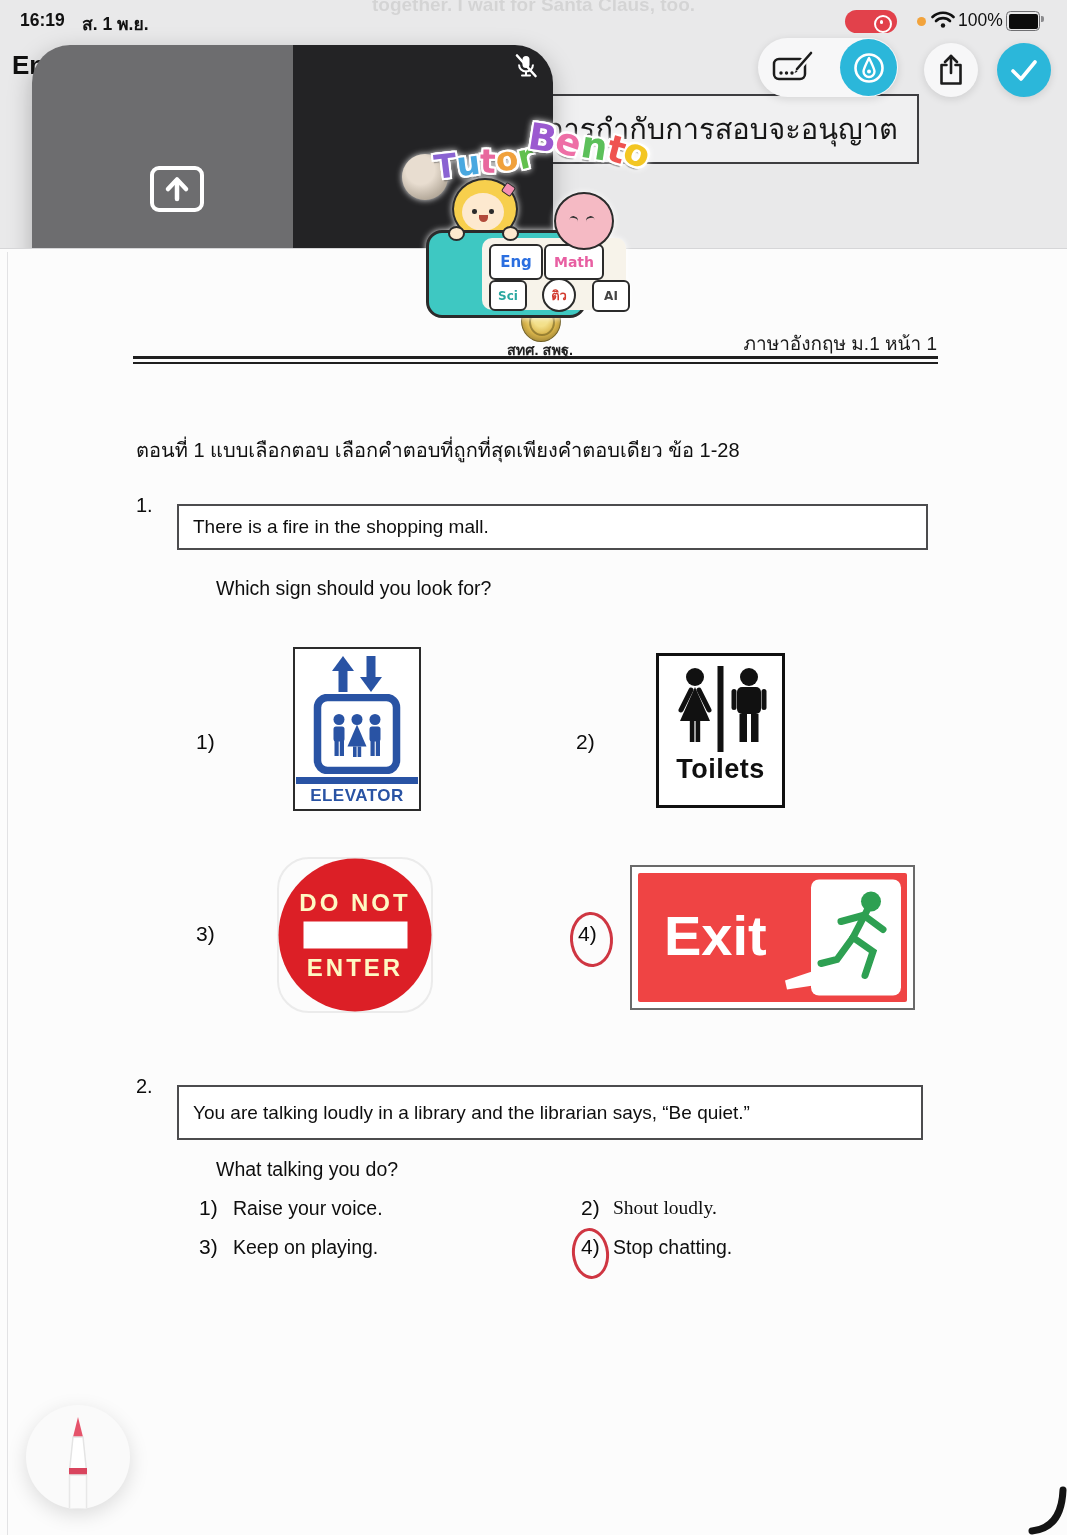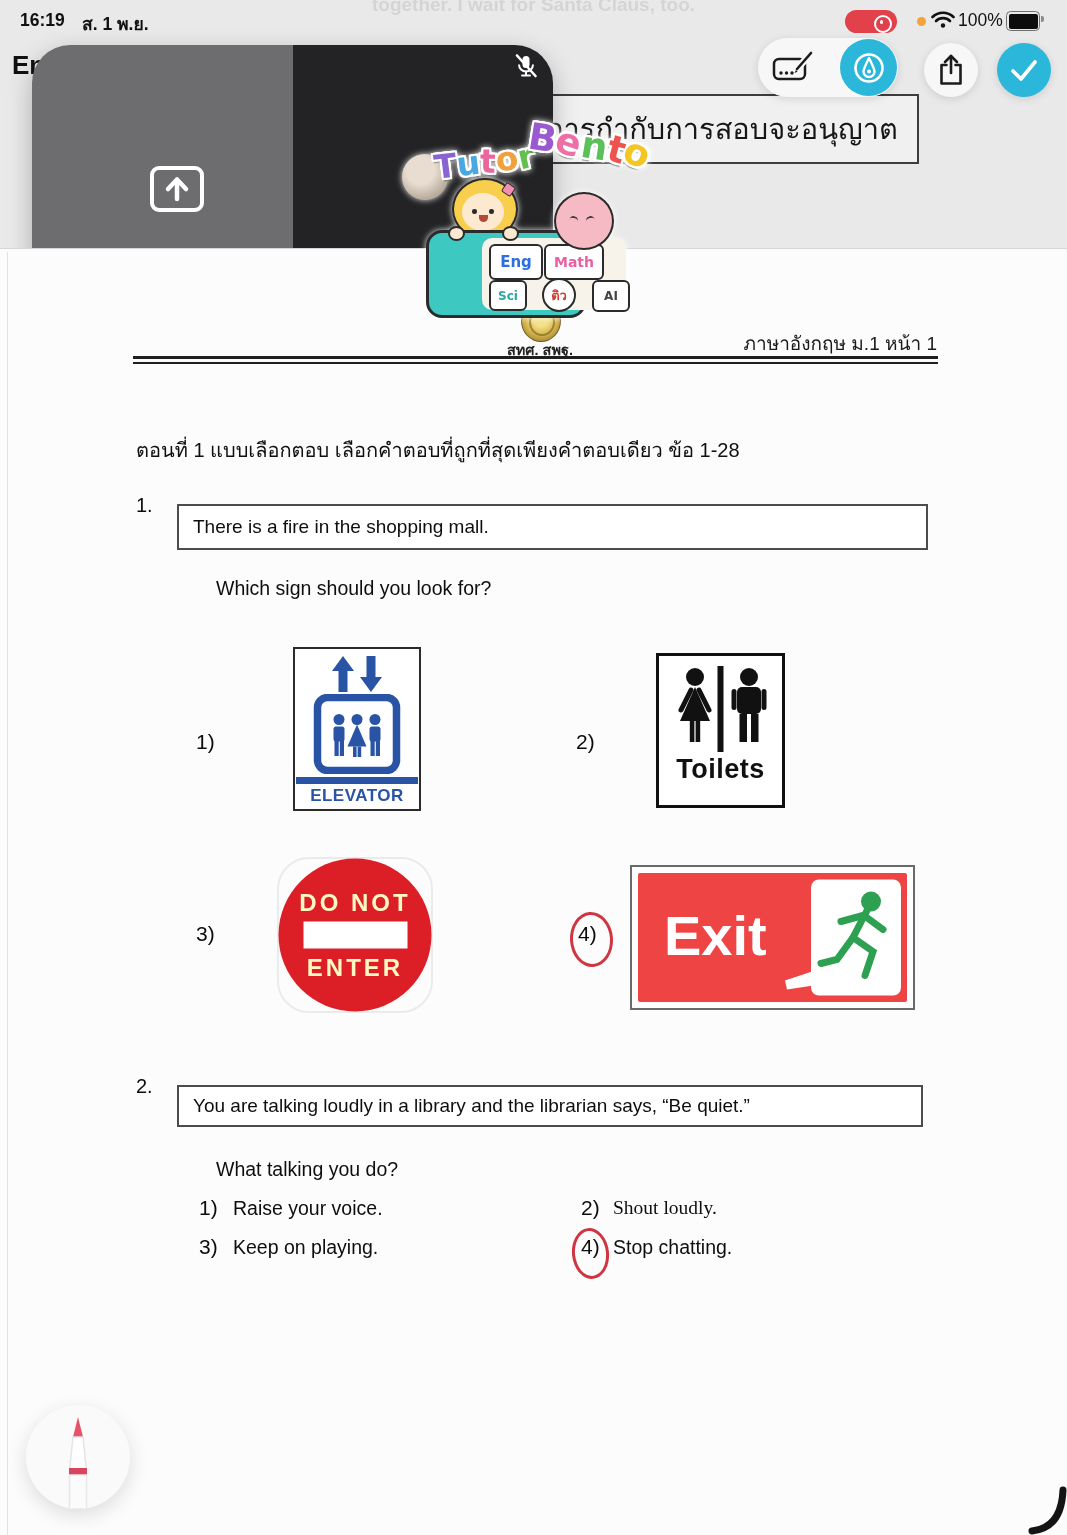--- a/index.html
+++ b/index.html
@@ -327,21 +327,21 @@
           <path d="M70 60 L90 74 L82 98"></path>
           <path d="M70 60 L54 82 L38 86"></path>
         </g>
         <circle cx="88" cy="24" r="10" fill="#2ea052"></circle>
         <polygon points="2,103 44,89 50,105 4,112" fill="#fff"></polygon>
       </svg>
     </div>
   </div>
 
   <span class="abs qnum" style="left:136px;top:1075px;">2.</span>
-  <div class="abs stem-box" style="left:177px;top:1085px;width:746px;height:42px;">
+  <div class="abs stem-box" style="left:177px;top:1085px;width:746px;height:55px;">
     <span class="stem-text">You are talking loudly in a library and the librarian says, “Be quiet.”</span>
   </div>
   <span class="abs prompt" style="left:168px;top:1158px;">What talking you do?</span>
 
   <span class="abs opt-label" style="left:199px;top:1196px;">1)</span>
   <span class="abs opt-text" style="left:233px;top:1197px;">Raise your voice.</span>
   <span class="abs opt-label" style="left:581px;top:1196px;">2)</span>
   <span class="abs opt-text" style="left:613px;top:1197px;font-family:Liberation Serif, serif;">Shout loudly.</span>
   <span class="abs opt-label" style="left:199px;top:1235px;">3)</span>
   <span class="abs opt-text" style="left:233px;top:1236px;">Keep on playing.</span>

